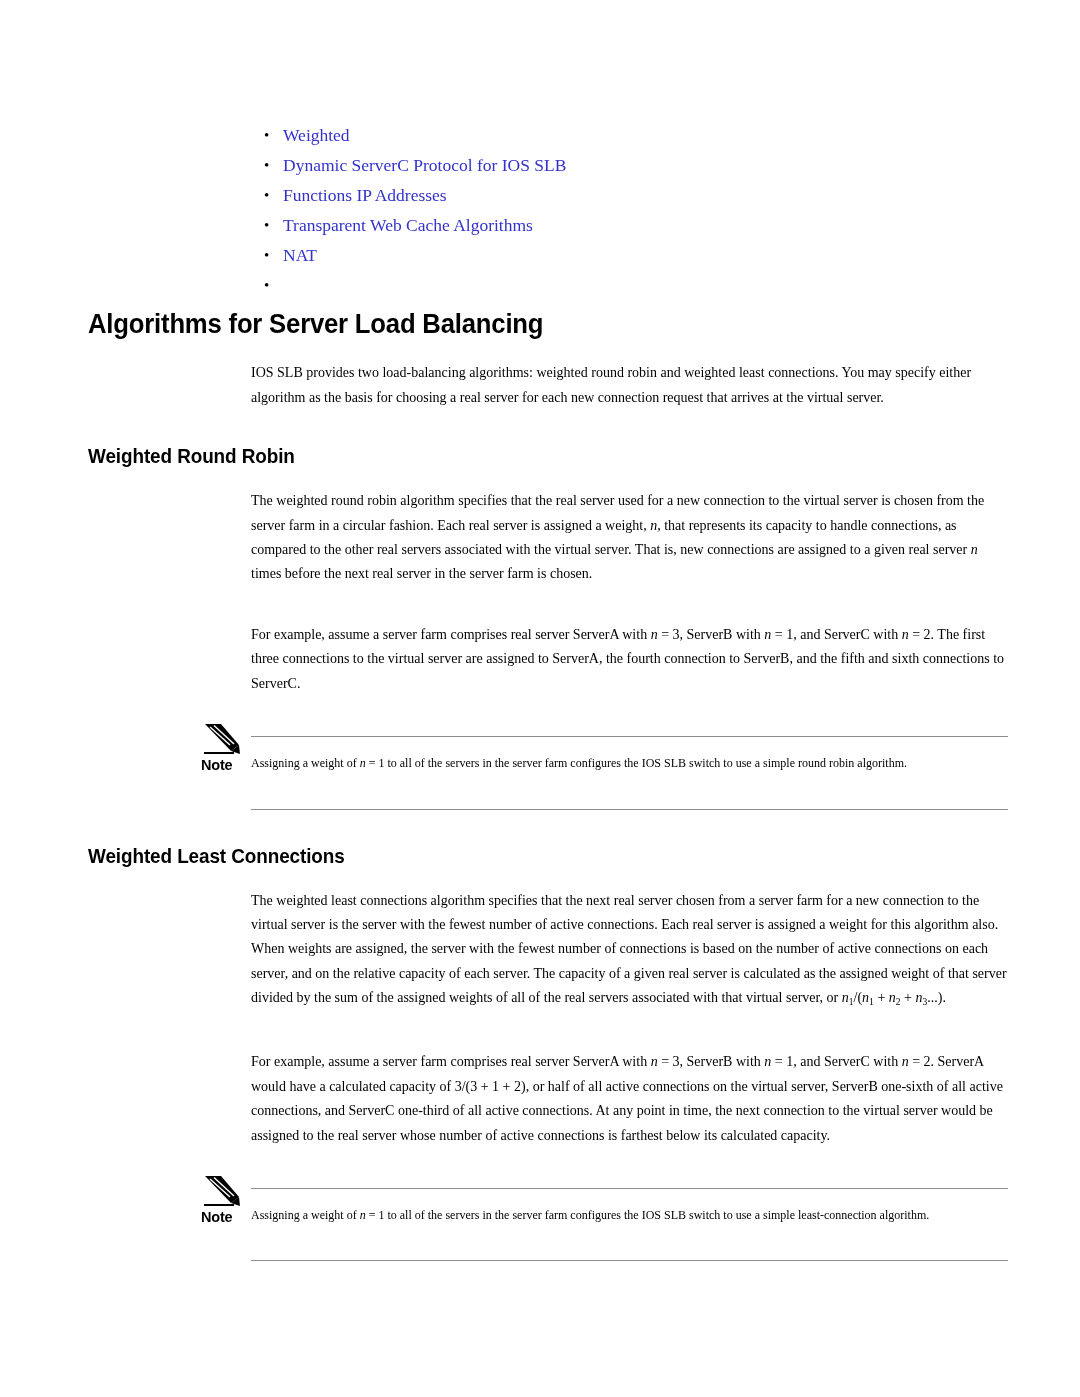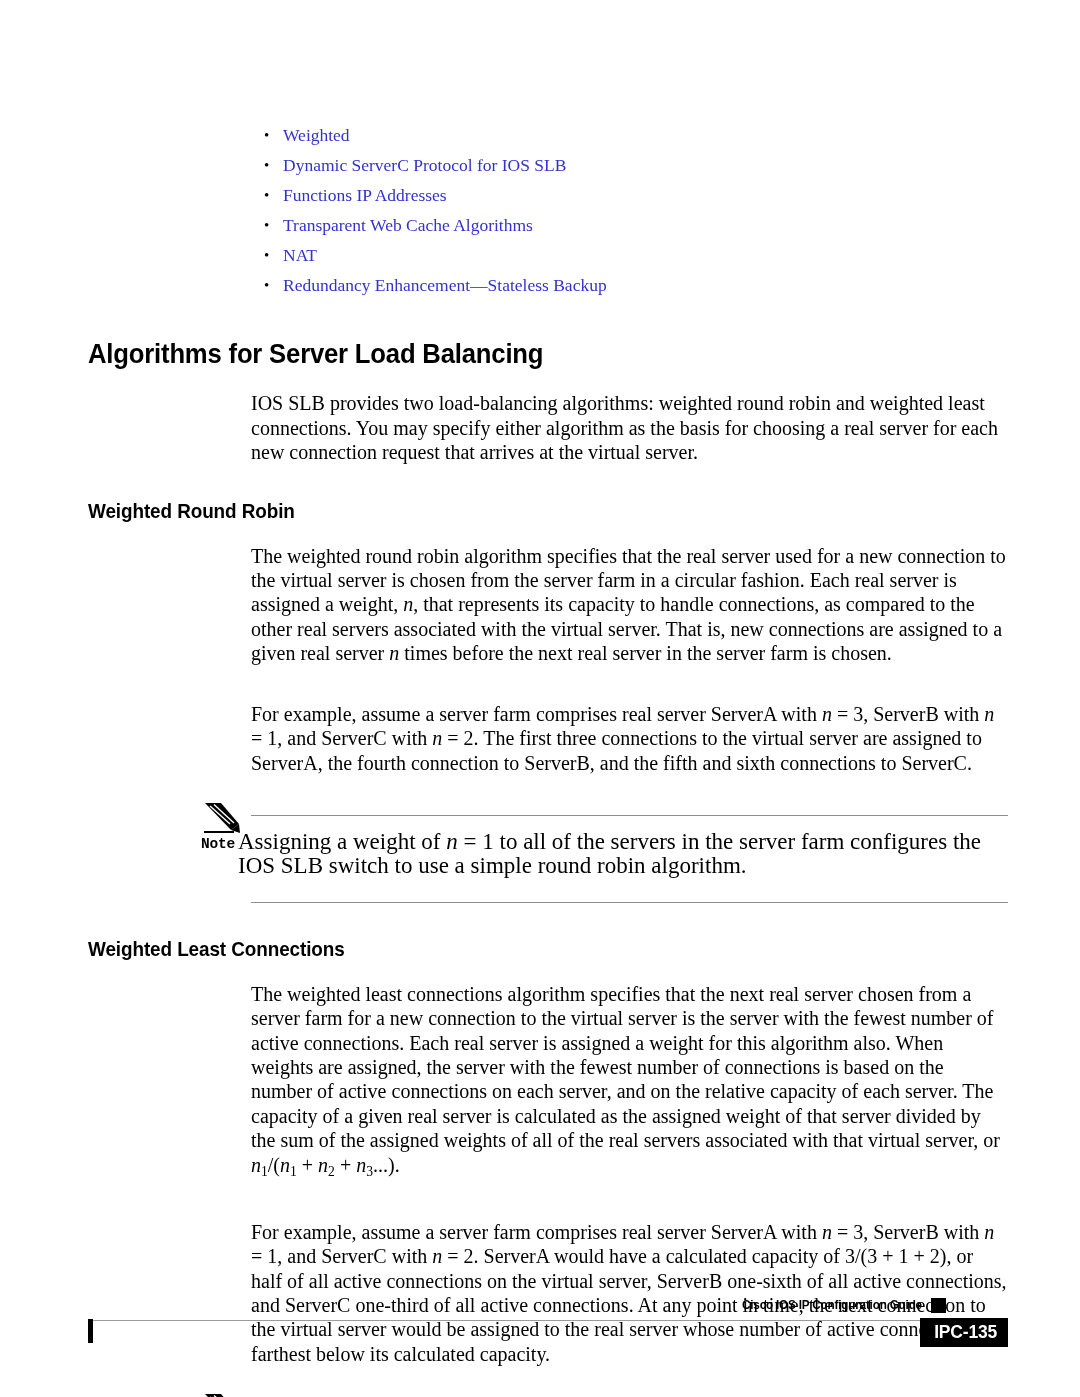--- a/index.html
+++ b/index.html
@@ -129,21 +129,21 @@
     margin: 34px 0 0 0;
     letter-spacing: -0.1px;
     transform: scaleX(0.9);
     transform-origin: left center;
   }
 
   
   p.body {
     margin: 0 0 0 163px;
     width: 757px;
-    font-size: 20px;
+    font-size: 14px;
     line-height: 24.4px;
     text-align: left;
   }
   p.body + p.body { margin-top: 36px; }
   .gap-after-heading { margin-top: 22px !important; }
 
   var, .ital { font-style: italic; font-family: "Liberation Serif", serif; }
   sub { font-size: 0.68em; vertical-align: -0.28em; }
 
   
@@ -164,21 +164,21 @@
     left: 3px;
     top: 30px;
     width: 30px;
     height: 2px;
     background: #000;
   }
   .note-label {
     position: absolute;
     left: 0px;
     top: 35px;
-    font-family: Liberation Mono, monospace;
+    font-family: Liberation Sans, sans-serif;
     font-weight: bold;
     font-size: 14.5px;
     letter-spacing: -0.2px;
   }
   .note-rule-top {
     position: absolute;
     left: 50px;
     top: 14px;
     width: 757px;
     height: 1px;
@@ -186,25 +186,25 @@
   }
   .note-rule-bottom {
     position: absolute;
     left: 50px;
     bottom: 0px;
     width: 757px;
     height: 1px;
     background: #8d8d8d;
   }
   .note-body {
-    margin: 0 0 0 37px;
+    margin: 0 0 0 50px;
     padding-top: 29px;
-    padding-bottom: 24px;
+    padding-bottom: 34px;
     width: 753px;
-    font-size: 23px;
+    font-size: 12px;
     line-height: 24.4px;
   }
 
   
   .footer {
     position: absolute;
     left: 88px;
     bottom: 30px;
     width: 920px;
     height: 70px;
@@ -283,21 +283,20 @@
       <li>
         <span class="bullet">•</span>
         <span>Transparent Web Cache Algorithms</span>
       </li>
       <li>
         <span class="bullet">•</span>
         <span>NAT</span>
       </li>
       <li>
         <span class="bullet">•</span>
-        <span>Redundancy Enhancement—Stateless Backup</span>
       </li>
     </ul>
 
     <h1 class="chapter-heading">Algorithms for Server Load Balancing</h1>
 
     <p class="body gap-after-heading">IOS SLB provides two load-balancing algorithms: weighted round robin and weighted least connections. You may specify either algorithm as the basis for choosing a real server for each new connection request that arrives at the virtual server.</p>
 
     <h2 class="section-heading">Weighted Round Robin</h2>
 
     <p class="body gap-after-heading"><span>The weighted round robin algorithm specifies that the real server used for a new connection to the virtual server is chosen from the server farm in a circular fashion. Each real server is assigned a weight, </span><var>n</var><span>, that represents its capacity to handle connections, as compared to the other real servers associated with the virtual server. That is, new connections are assigned to a given real server </span><var>n</var><span> times before the next real server in the server farm is chosen.</span></p>
@@ -338,21 +337,14 @@
         <div class="note-icon-underline"></div>
       </div>
       <div class="note-label">Note</div>
       <div class="note-rule-top"></div>
       <div class="note-body"><span>Assigning a weight of </span><var>n</var><span> = 1 to all of the servers in the server farm configures the IOS SLB switch to use a simple least-connection algorithm.</span></div>
       <div class="note-rule-bottom"></div>
     </div>
 
   </div>
 
-  <div class="footer">
-    <div class="ftr-text">Cisco IOS IP Configuration Guide</div>
-    <div class="ftr-square"></div>
-    <div class="ftr-rule"></div>
-    <div class="ftr-left-bar"></div>
-    <div class="ftr-pagebox">IPC-135</div>
-  </div>
 
 </div>
 
 </body></html>

